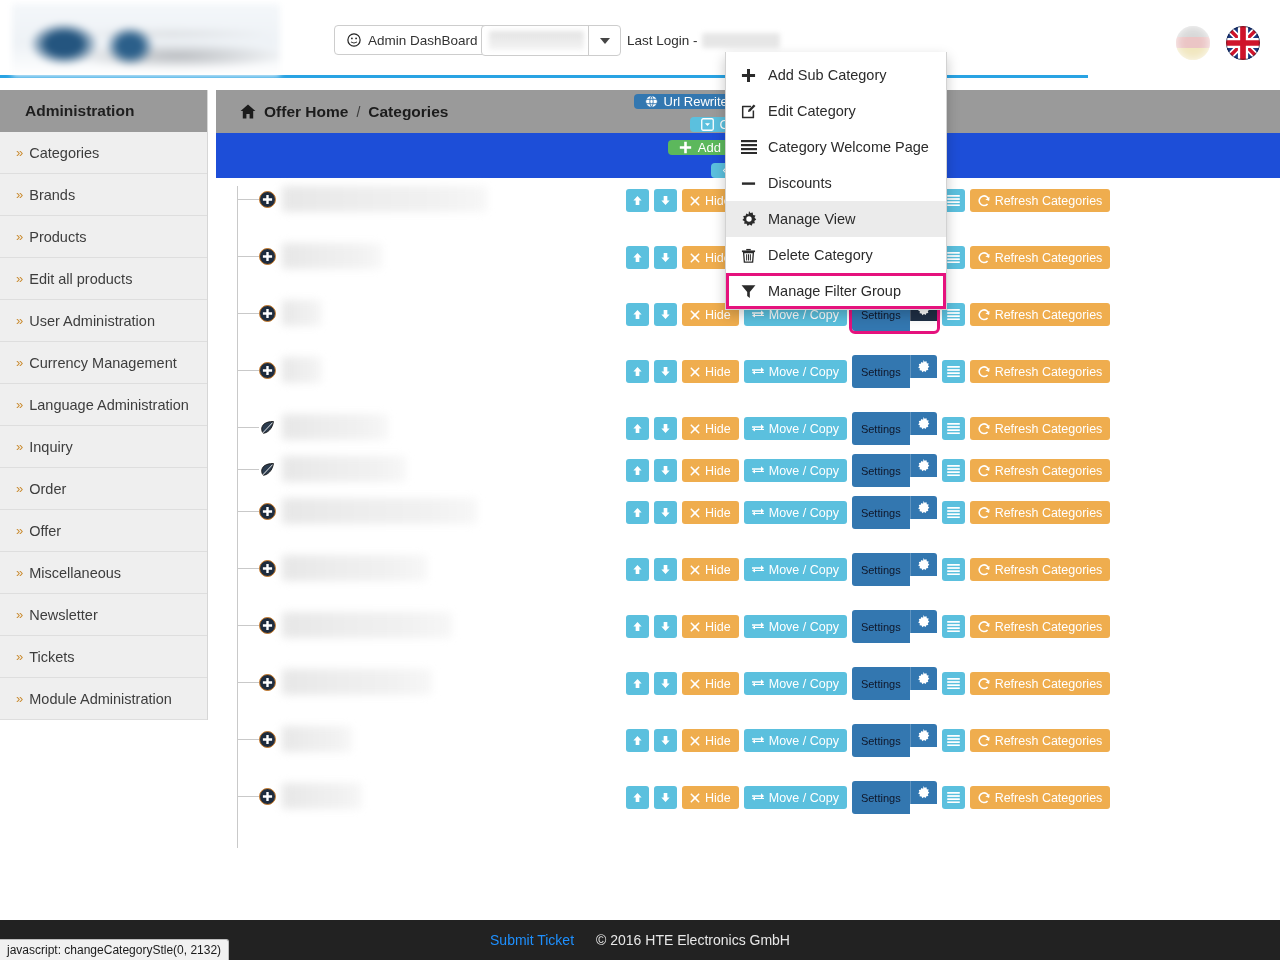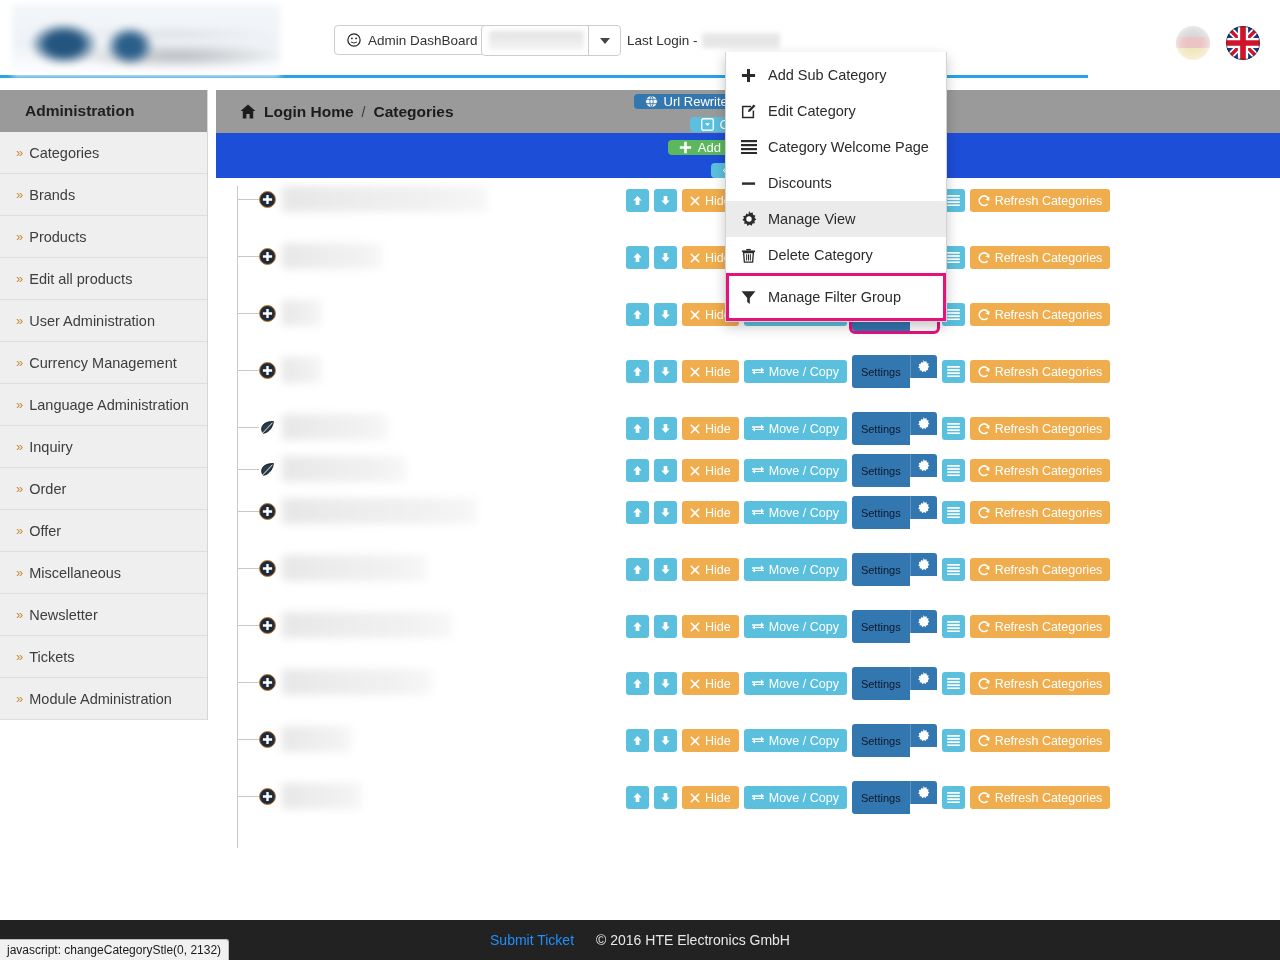--- a/index.html
+++ b/index.html
@@ -178,21 +178,21 @@
     display: flex; align-items: center; gap: 11px;
     height: 36px; padding: 0 14px; font-size: 14.5px; color: #2b2b2b;
     cursor: pointer;
   }
   .dd-item .ddico {
     width: 17px; display: flex; align-items: center; justify-content: center;
     color: #2b2b2b;
   }
   .dd-item.hl { background: #ebebeb; }
   .dd-item.boxed {
-    border: 3px solid #e5127d; height: 48px; margin: 0; padding: 0 11px;
+    border: 3px solid #e5127d; height: 36px; margin: 0; padding: 0 11px;
   }
 
   
   .footer {
     position: absolute; left: 0; bottom: 0; width: 1280px; height: 40px;
     background: #222222; display: flex; align-items: center;
     justify-content: center; gap: 22px; font-size: 14px; color: #e8e8e8;
   }
   .footer a { color: #1e90ff; text-decoration: none; cursor: pointer; }
   .statusbar {
@@ -317,21 +317,21 @@
       </div>
   </div>
 
   <div class="main">
     <div class="crumb">
       <span class="home-ico">
         <svg viewBox="0 0 16 15" width="16" height="15">
           <path d="M8 0.6 L15.4 7 H13.2 V14.4 H9.6 V10 H6.4 V14.4 H2.8 V7 H0.6 Z" fill="#1c1c1c"></path>
         </svg>
       </span>
-      <span>Login Home</span>
+      <span>Offer Home</span>
       <span class="sep">/</span>
       <span class="cur">Categories</span>
     </div>
 
     <div class="toolbar">
       <button class="btn blue">
         <span>
           <svg viewBox="0 0 14 14" width="13" height="13">
             <circle cx="7" cy="7" r="6.3" fill="#fff"></circle>
             <path d="M7 .7 a6.3 9 0 0 0 0 12.6 a6.3 9 0 0 0 0 -12.6 M.9 4.6 H13.1 M.9 9.4 H13.1" stroke="#3377b0" stroke-width="1" fill="none"></path>

